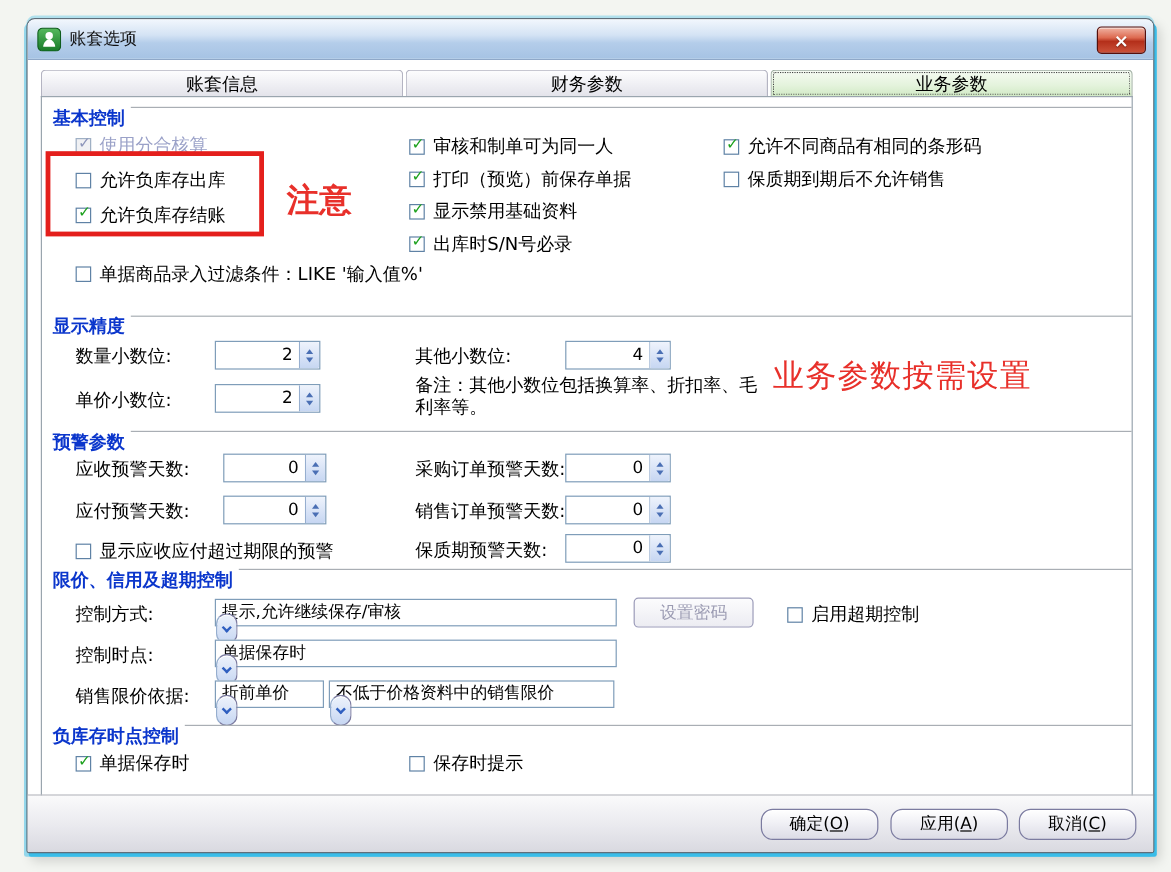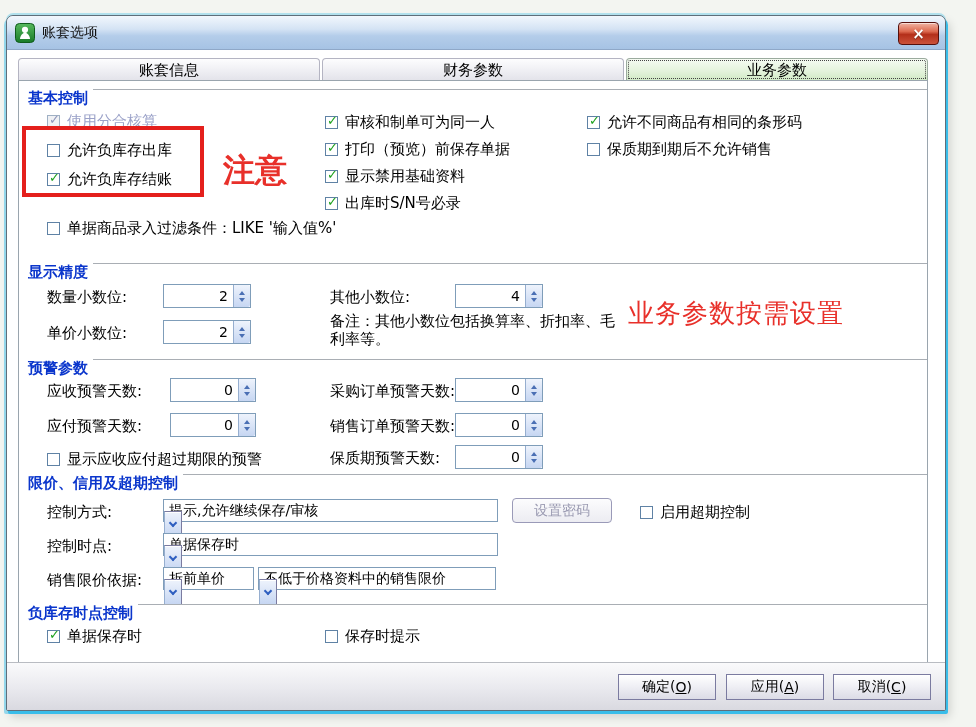--- a/index.html
+++ b/index.html
@@ -1,19 +1,19 @@
 <!DOCTYPE html>
 <html><head>
 <meta charset="utf-8">
 <style>
   * { margin:0; padding:0; box-sizing:border-box; }
   html,body { width:976px; height:727px; }
   body { background:#f3f5f1; font-family:"DejaVu Sans","Liberation Sans",sans-serif; font-size:15px; color:#000; position:relative; overflow:hidden; }
 
-  .window { position:absolute; left:6px; top:15px; width:940px; height:696px;
+  .window { position:absolute; left:22px; top:15px; width:940px; height:696px;
     background:#fff; border:1px solid #5f6e7a; border-radius:7px 7px 2px 2px;
     box-shadow:2px 3px 0 #39bde9, -2px 3px 0 rgba(57,189,233,.5), 0 -2px 0 rgba(57,189,233,.35), 4px 6px 10px rgba(0,0,0,.15);
     overflow:hidden; }
 
   .titlebar { position:absolute; left:0; top:0; right:0; height:34px;
     background:linear-gradient(#f2f7fd, #d4e3f4 40%, #b4cdea 60%, #a6c3e4);
     border-bottom:1px solid #8fa8c8; border-radius:6px 6px 0 0;
     display:flex; align-items:center; padding:0 8px; }
   .app-icon { width:20px; height:20px; margin-right:7px; flex:none; }
   .title-text { font-size:14px; color:#111; }
@@ -62,27 +62,27 @@
   .chev { width:6px; height:6px; border-left:2px solid #2f5fc0; border-bottom:2px solid #2f5fc0; transform:rotate(-45deg); margin-top:-3px; }
 
   .note { position:absolute; font-size:15px; line-height:18px; }
 
   .pwd-btn { position:absolute; height:25px; border:1px solid #9a9ab8; border-radius:4px;
     background:linear-gradient(#fcfcfd, #ececf2); color:#9b9bb2; font-size:14px;
     display:flex; align-items:center; justify-content:center; }
 
   .buttonbar { position:absolute; left:0; right:0; bottom:0; height:48px;
     background:linear-gradient(#fafafb, #e9e9ee 55%, #d9d9e0); border-top:1px solid #b9bcc2; }
-  .btn { position:absolute; top:11px; width:98px; height:26px; border:1px solid #7b7ba0; border-radius:0;
+  .btn { position:absolute; top:11px; width:98px; height:26px; border:1px solid #7b7ba0; border-radius:10px;
     background:linear-gradient(#ffffff, #f0f0f5 45%, #dcdce6); font-size:14px;
     display:flex; align-items:center; justify-content:center; box-shadow:inset 0 1px 0 #fff; cursor:pointer; }
 
   .red-box { position:absolute; left:15px; top:110px; width:182px; height:71px; border:4px solid #e41f1c; }
   .red-note { position:absolute; color:#e8302a; white-space:nowrap; }
-  .red-note.notice { left:216px; top:133px; font-size:32px; font-weight:bold; }
+  .red-note.notice { left:216px; top:133px; font-size:27px; font-weight:bold; }
   .red-note.hint { left:621px; top:280px; font-size:26px; letter-spacing:1px; }
 </style>
 </head>
 <body>
 
 <div class="window">
 
   <div class="titlebar">
     <svg class="app-icon" viewBox="0 0 20 20">
       <defs>

